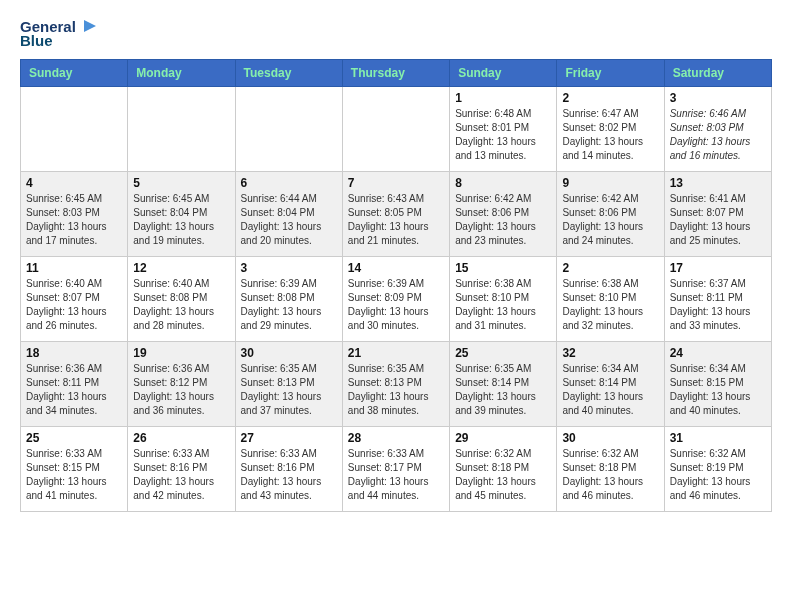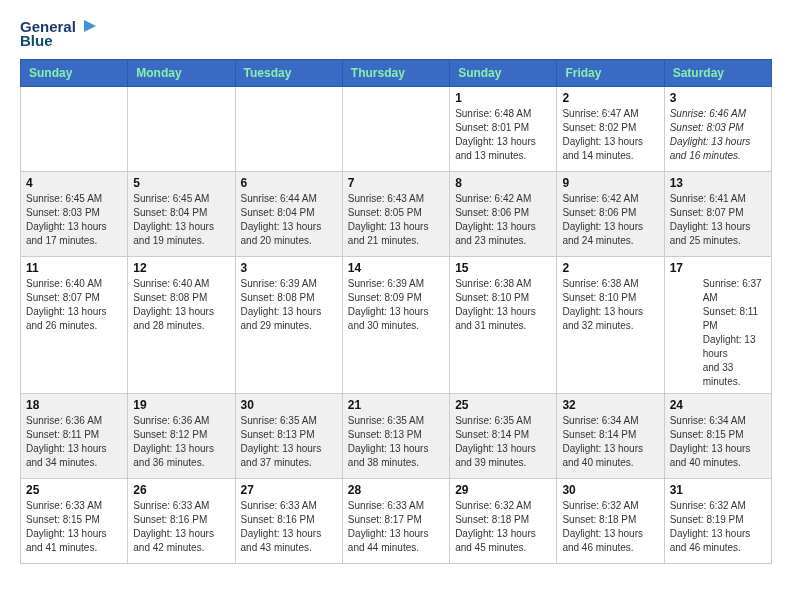--- a/index.html
+++ b/index.html
@@ -235,21 +235,21 @@
         </td>
         <td>
           <div class="day-number">2</div>
           <div class="day-info" style="white-space: pre-line;">Sunrise: 6:38 AM
 Sunset: 8:10 PM
 Daylight: 13 hours
 and 32 minutes.</div>
         </td>
         <td>
           <div class="day-number">17</div>
-          <div class="day-info" style="white-space: pre-line; margin-left: 33px;">Sunrise: 6:37 AM
+          <div class="day-info" style="white-space: pre-line;">Sunrise: 6:37 AM
 Sunset: 8:11 PM
 Daylight: 13 hours
 and 33 minutes.</div>
         </td>
       </tr>
       <tr>
         <td>
           <div class="day-number">18</div>
           <div class="day-info" style="white-space: pre-line;">Sunrise: 6:36 AM
 Sunset: 8:11 PM

